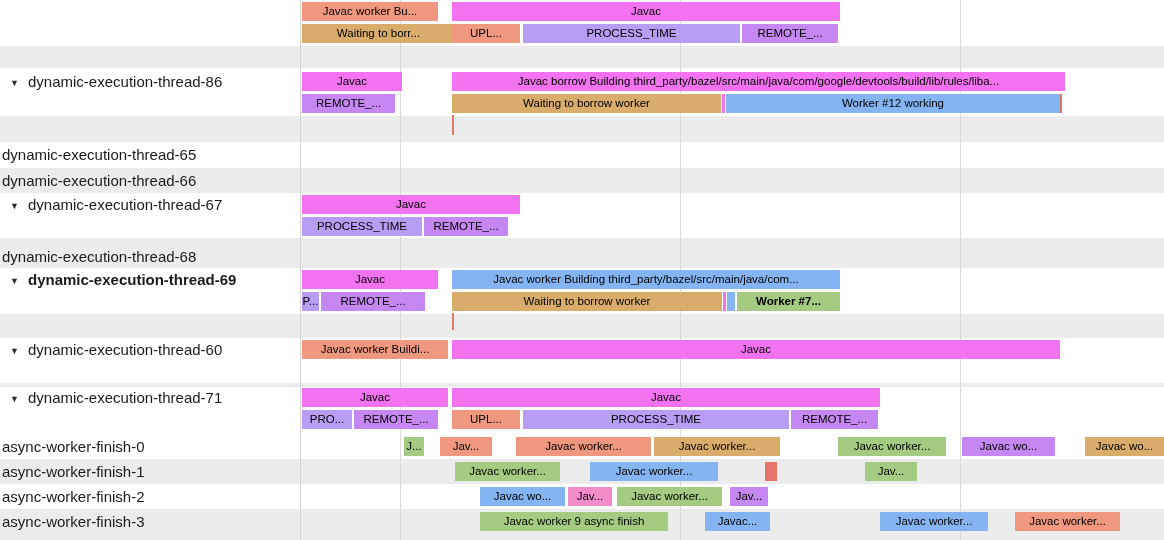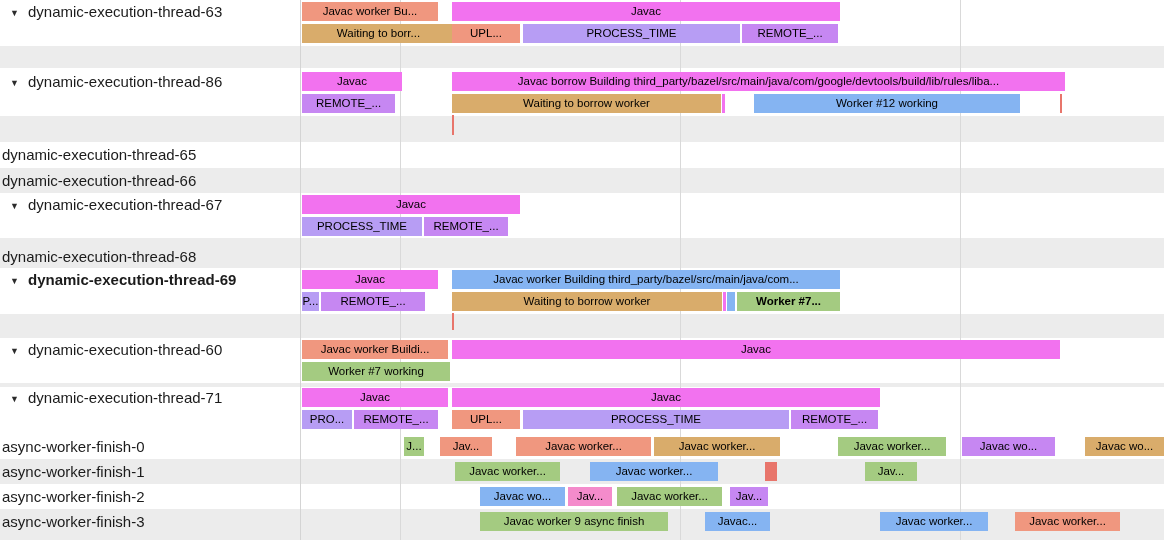--- a/index.html
+++ b/index.html
@@ -45,55 +45,53 @@
     <div class="stripe" style="top: 383px; height: 4px; background: rgb(236, 236, 236);"></div>
     <div class="stripe" style="top: 387px; height: 46px; background: rgb(255, 255, 255);"></div>
     <div class="stripe" style="top: 433px; height: 26px; background: rgb(255, 255, 255);"></div>
     <div class="stripe" style="top: 459px; height: 25px; background: rgb(236, 236, 236);"></div>
     <div class="stripe" style="top: 484px; height: 25px; background: rgb(255, 255, 255);"></div>
     <div class="stripe" style="top: 509px; height: 31px; background: rgb(236, 236, 236);"></div>
     <div class="gridline" style="left: 400px; background: rgb(217, 217, 217);"></div>
     <div class="gridline" style="left: 680px; background: rgb(217, 217, 217);"></div>
     <div class="gridline" style="left: 960px; background: rgb(217, 217, 217);"></div>
     <div class="panel-divider" style="left: 300px; background: rgb(212, 212, 212);"></div>
-    <div class="thread-label" style="top: 2px; left: 8px;"><span class="tri">▼</span><span>dynamic-execution-thread-63</span></div>
     <div class="bar" title="Javac worker Bu..." style="left: 302px; top: 2px; width: 136px; background: rgb(240, 151, 127);">Javac worker Bu...</div>
     <div class="bar" title="Javac" style="left: 452px; top: 2px; width: 388px; background: rgb(242, 114, 239);">Javac</div>
     <div class="bar" title="Waiting to borr..." style="left: 302px; top: 24px; width: 153px; background: rgb(217, 172, 107);">Waiting to borr...</div>
     <div class="bar" title="UPL..." style="left: 452px; top: 24px; width: 68px; background: rgb(240, 151, 127);">UPL...</div>
     <div class="bar" title="PROCESS_TIME" style="left: 523px; top: 24px; width: 217px; background: rgb(183, 157, 244);">PROCESS_TIME</div>
     <div class="bar" title="REMOTE_..." style="left: 742px; top: 24px; width: 96px; background: rgb(198, 135, 242);">REMOTE_...</div>
     <div class="thread-label" style="top: 72px; left: 8px;"><span class="tri">▼</span><span>dynamic-execution-thread-86</span></div>
     <div class="bar" title="Javac" style="left: 302px; top: 72px; width: 100px; background: rgb(242, 114, 239);">Javac</div>
     <div class="bar" title="Javac worker Building third_party/bazel/src/main/java/com/google/devtools/build/lib/rules/liba..." style="left: 452px; top: 72px; width: 613px; background: rgb(242, 114, 239);">Javac borrow Building third_party/bazel/src/main/java/com/google/devtools/build/lib/rules/liba...</div>
     <div class="bar" title="REMOTE_..." style="left: 302px; top: 94px; width: 93px; background: rgb(198, 135, 242);">REMOTE_...</div>
     <div class="bar" title="Waiting to borrow worker" style="left: 452px; top: 94px; width: 269px; background: rgb(217, 172, 107);">Waiting to borrow worker</div>
     <div class="bar" title="" style="left: 722px; top: 94px; width: 3px; background: rgb(242, 114, 239);"></div>
-    <div class="bar" title="Worker #12 working" style="left: 726px; top: 94px; width: 266px; background: rgb(133, 180, 242); margin-left: 28px;">Worker #12 working</div>
+    <div class="bar" title="Worker #12 working" style="left: 726px; top: 94px; width: 334px; background: rgb(133, 180, 242);">Worker #12 working</div>
     <div class="bar" title="" style="left: 1060px; top: 94px; width: 2px; background: rgb(232, 117, 107);"></div>
     <div class="thread-label" style="top: 145px; left: 2px;"><span>dynamic-execution-thread-65</span></div>
     <div class="thread-label" style="top: 171px; left: 2px;"><span>dynamic-execution-thread-66</span></div>
     <div class="thread-label" style="top: 195px; left: 8px;"><span class="tri">▼</span><span>dynamic-execution-thread-67</span></div>
     <div class="bar" title="Javac" style="left: 302px; top: 195px; width: 218px; background: rgb(242, 114, 239);">Javac</div>
     <div class="bar" title="PROCESS_TIME" style="left: 302px; top: 217px; width: 120px; background: rgb(183, 157, 244);">PROCESS_TIME</div>
     <div class="bar" title="REMOTE_..." style="left: 424px; top: 217px; width: 84px; background: rgb(198, 135, 242);">REMOTE_...</div>
     <div class="thread-label" style="top: 247px; left: 2px;"><span>dynamic-execution-thread-68</span></div>
     <div class="thread-label" style="top: 270px; left: 8px; font-weight: bold;"><span class="tri">▼</span><span>dynamic-execution-thread-69</span></div>
     <div class="bar" title="Javac" style="left: 302px; top: 270px; width: 136px; background: rgb(242, 114, 239);">Javac</div>
     <div class="bar" title="Javac worker Building third_party/bazel/src/main/java/com..." style="left: 452px; top: 270px; width: 388px; background: rgb(133, 180, 242);">Javac worker Building third_party/bazel/src/main/java/com...</div>
     <div class="bar" title="P..." style="left: 302px; top: 292px; width: 17px; background: rgb(183, 157, 244);">P...</div>
     <div class="bar" title="REMOTE_..." style="left: 321px; top: 292px; width: 104px; background: rgb(198, 135, 242);">REMOTE_...</div>
     <div class="bar" title="Waiting to borrow worker" style="left: 452px; top: 292px; width: 270px; background: rgb(217, 172, 107);">Waiting to borrow worker</div>
     <div class="bar" title="" style="left: 723px; top: 292px; width: 3px; background: rgb(242, 114, 239);"></div>
     <div class="bar" title="" style="left: 727px; top: 292px; width: 8px; background: rgb(133, 180, 242);"></div>
     <div class="bar" title="Worker #7..." style="left: 737px; top: 292px; width: 103px; background: rgb(164, 203, 129); font-weight: bold;">Worker #7...</div>
     <div class="thread-label" style="top: 340px; left: 8px;"><span class="tri">▼</span><span>dynamic-execution-thread-60</span></div>
     <div class="bar" title="Javac worker Buildi..." style="left: 302px; top: 340px; width: 146px; background: rgb(240, 151, 127);">Javac worker Buildi...</div>
     <div class="bar" title="Javac" style="left: 452px; top: 340px; width: 608px; background: rgb(242, 114, 239);">Javac</div>
-    <div class="bar" title="Worker #7 working" style="left: 302px; top: 362px; width: 148px; background: rgb(164, 203, 129);">Worker #7 working</div>
     <div class="thread-label" style="top: 388px; left: 8px;"><span class="tri">▼</span><span>dynamic-execution-thread-71</span></div>
     <div class="bar" title="Javac" style="left: 302px; top: 388px; width: 146px; background: rgb(242, 114, 239);">Javac</div>
     <div class="bar" title="Javac" style="left: 452px; top: 388px; width: 428px; background: rgb(242, 114, 239);">Javac</div>
     <div class="bar" title="PRO..." style="left: 302px; top: 410px; width: 50px; background: rgb(183, 157, 244);">PRO...</div>
     <div class="bar" title="REMOTE_..." style="left: 354px; top: 410px; width: 84px; background: rgb(198, 135, 242);">REMOTE_...</div>
     <div class="bar" title="UPL..." style="left: 452px; top: 410px; width: 68px; background: rgb(240, 151, 127);">UPL...</div>
     <div class="bar" title="PROCESS_TIME" style="left: 523px; top: 410px; width: 266px; background: rgb(183, 157, 244);">PROCESS_TIME</div>
     <div class="bar" title="REMOTE_..." style="left: 791px; top: 410px; width: 87px; background: rgb(198, 135, 242);">REMOTE_...</div>
     <div class="thread-label" style="top: 437px; left: 2px;"><span>async-worker-finish-0</span></div>
     <div class="bar" title="J..." style="left: 404px; top: 437px; width: 20px; background: rgb(164, 203, 129);">J...</div>

